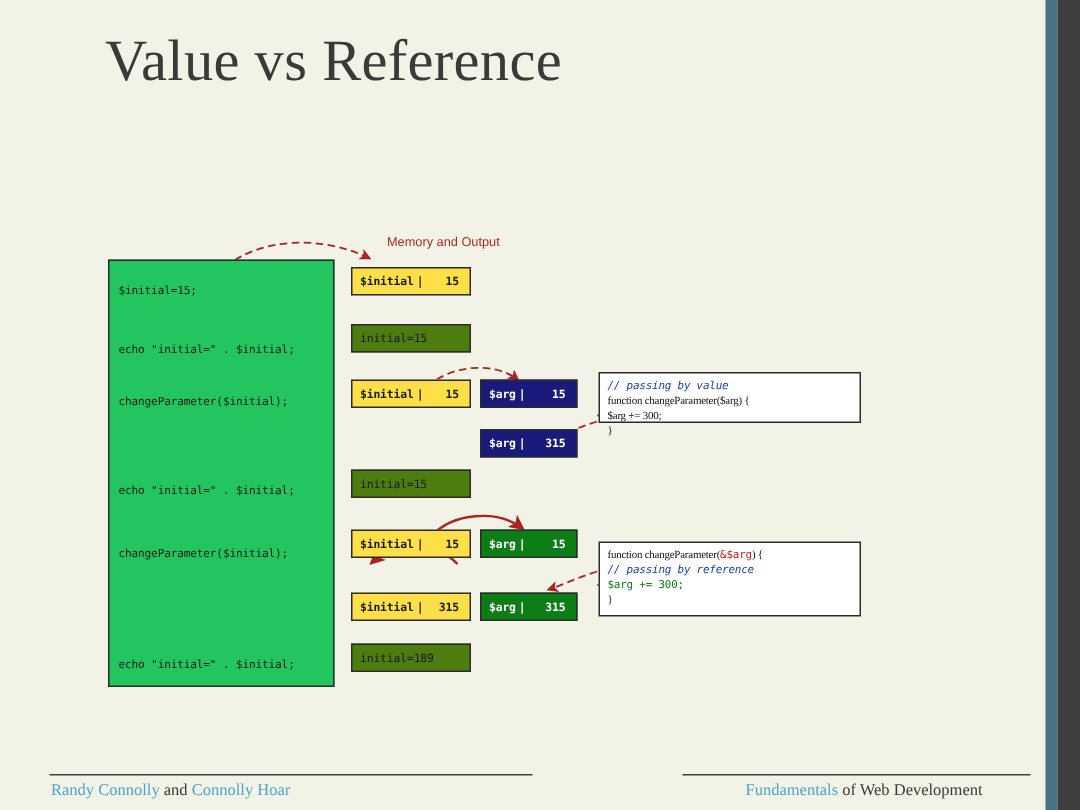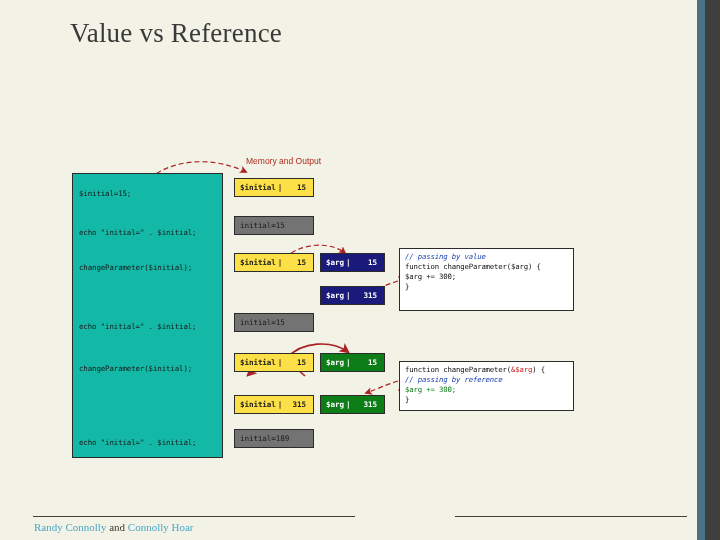--- a/index.html
+++ b/index.html
@@ -32,21 +32,21 @@
     top: 0; left: 705px;
     width: 15px; height: 540px;
     background: #3f3f3f;
   }
   
   .title {
     position: absolute;
     left: 70px; top: 18px;
     width: 600px;
     font-family: "Liberation Serif", serif;
-    font-size: 27px;
+    font-size: 39px;
     color: #3a3a38;
     letter-spacing: 0.2px;
     white-space: nowrap;
   }
   
   .footer-rule-left {
     position: absolute;
     left: 33px; top: 516px;
     width: 322px; height: 1px;
     background: #3f3f3f;
@@ -84,21 +84,21 @@
     position: absolute;
     left: 0; top: 0;
     width: 700px; height: 500px;
     pointer-events: none;
   }
   
   .code-panel {
     position: absolute;
     left: 72px; top: 173px;
     width: 151px; height: 285px;
-    background: #14b8a6;
+    background: #22c55e;
     border: 1.4px solid #2b2b2b;
     box-sizing: border-box;
   }
   .code-line {
     position: absolute;
     left: 6px;
     font-family: "DejaVu Sans Mono", monospace;
     font-size: 7.4px;
     color: #1a1a1a;
     white-space: nowrap;
@@ -126,21 +126,21 @@
   }
   .box .k { padding-left: 5px; }
   .box .sep { padding: 0 2px; }
   .box .v { margin-left: auto; padding-right: 7px; text-align: center; }
   .box-mem {
     background: #fde047;
     color: #1a1a1a;
     font-weight: bold;
   }
   .box-out {
-    background: #737373;
+    background: #4d7c0f;
     color: #1a1a1a;
     justify-content: flex-start;
   }
   .box-out .k { padding-left: 5px; }
   .box-blue {
     background: #1a1a7a;
     color: #ffffff;
     font-weight: bold;
   }
   .box-green {
@@ -157,21 +157,21 @@
     padding: 3px 5px;
   }
   .fn-line {
     font-family: "DejaVu Sans Mono", monospace;
     font-size: 7.3px;
     line-height: 10px;
     white-space: nowrap;
     letter-spacing: -0.15px;
   }
   .c-comment { color: #1a3fb0; font-style: italic; }
-  .c-code    { color: #111111; }
+  .c-code    { color: #111111; font-family: Liberation Serif, serif; }
   .c-ref     { color: #cc2222; }
   .c-green   { color: #0d7d18; }
 </style>
 </head>
 <body>
 
 <div id="slide">
 
   <div class="edge-teal"></div>
   <div class="edge-dark"></div>
@@ -197,21 +197,21 @@
 
       <path d="M305,376 C290,360 262,362 248,375" fill="none" stroke="#aa2222" stroke-width="1.6" marker-end="url(#ah)"></path>
 
       <path d="M398,381 C385,385 375,390 366,393" fill="none" stroke="#aa2222" stroke-width="1.2" stroke-dasharray="5,3" marker-end="url(#ah)"></path>
 
       <path d="M472,277 L398,277" fill="none" stroke="#aa2222" stroke-width="1.1" stroke-dasharray="4,3"></path>
 
       <path d="M472,390 L398,390" fill="none" stroke="#aa2222" stroke-width="1.1" stroke-dasharray="4,3"></path>
     </svg>
 
-    <div class="section-head" style="left:226px; top:156px;padding-left:20px;">Memory and Output</div>
+    <div class="section-head" style="left:238px; top:156px;padding-left:20px;">Memory and Output</div>
     <div class="section-head" style="left:401px; top:235px;margin-top:16px;">Functions</div>
 
     <div class="code-panel">
       <div class="code-line" style="top:15px;">$initial=15;</div>
       <div class="code-line" style="top:54px;">echo "initial=" . $initial;</div>
       <div class="code-line" style="top:89px;">changeParameter($initial);</div>
       <div class="code-line" style="top:148px;">echo "initial=" . $initial;</div>
       <div class="code-line" style="top:190px;">changeParameter($initial);</div>
       <div class="code-line" style="top:264px;">echo "initial=" . $initial;</div>
     </div>
@@ -265,35 +265,36 @@
       <span class="k">$arg</span>
       <span class="sep">|</span>
       <span class="v">15</span>
     </div>
     <div class="box box-green" style="left:320px; top:395px; width:65px; height:19px;">
       <span class="k">$arg</span>
       <span class="sep">|</span>
       <span class="v">315</span>
     </div>
 
-    <div class="fn-box" style="left:399px; top:248px; width:175px; height:63px;">
+    <div class="fn-box" style="left:399px; top:248px; width:175px; height:34px;">
       <div class="fn-line c-comment">// passing by value</div>
       <div class="fn-line"><span class="c-code">function changeParameter(</span><span class="c-code">$arg</span><span class="c-code">) {</span></div>
       <div class="fn-line c-code">    $arg += 300;</div>
       <div class="fn-line c-code">}</div>
     </div>
 
     <div class="fn-box" style="left:399px; top:361px; width:175px; height:50px;">
       <div class="fn-line"><span class="c-code">function changeParameter(</span><span class="c-ref">&amp;$arg</span><span class="c-code">) {</span></div>
       <div class="fn-line c-comment">// passing by reference</div>
       <div class="fn-line c-green">    $arg += 300;</div>
       <div class="fn-line c-code">}</div>
     </div>
 
   </div>
 
   <div class="footer-rule-left"></div>
   <div class="footer-rule-right"></div>
 
   <div class="footer-left"><span class="accent">Randy Connolly</span><span> and </span><span class="accent">Connolly Hoar</span></div>
 
+  <div class="footer-right"><span class="accent">Fundamentals</span><span> of Web Development</span></div>
 
 </div>
 
 </body></html>

